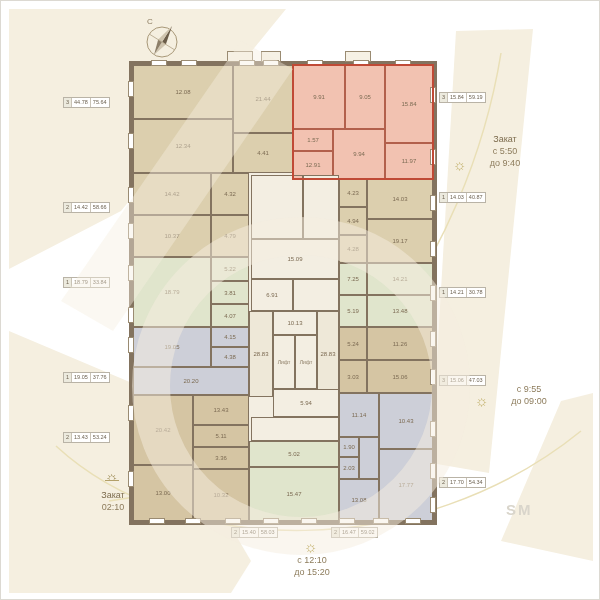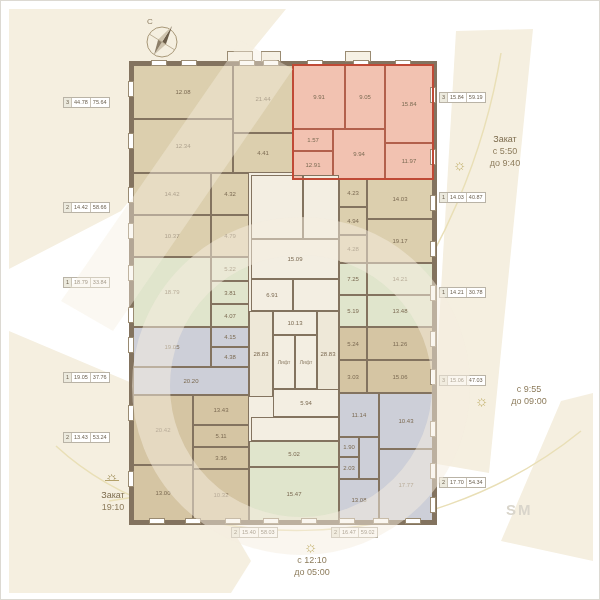--- a/index.html
+++ b/index.html
@@ -363,23 +363,23 @@
 
   <div class="ann ann-morning">
     <span class="ico sun-glyph">☼</span>
     <div>с 9:55</div>
     <div>до 09:00</div>
   </div>
 
   <div class="ann ann-noon">
     <span class="ico sun-glyph">☼</span>
     <div>с 12:10</div>
-    <div>до 05:00</div>
+    <div>до 15:20</div>
   </div>
 
   <div class="ann ann-sunset">
     <span class="ico half-sun"><span class="sun-glyph">☼</span></span>
     <div class="t">Закат</div>
-    <div>19:10</div>
+    <div>02:10</div>
   </div>
 
   <div class="sm">SM</div>
 </div>
 
 </body></html>

